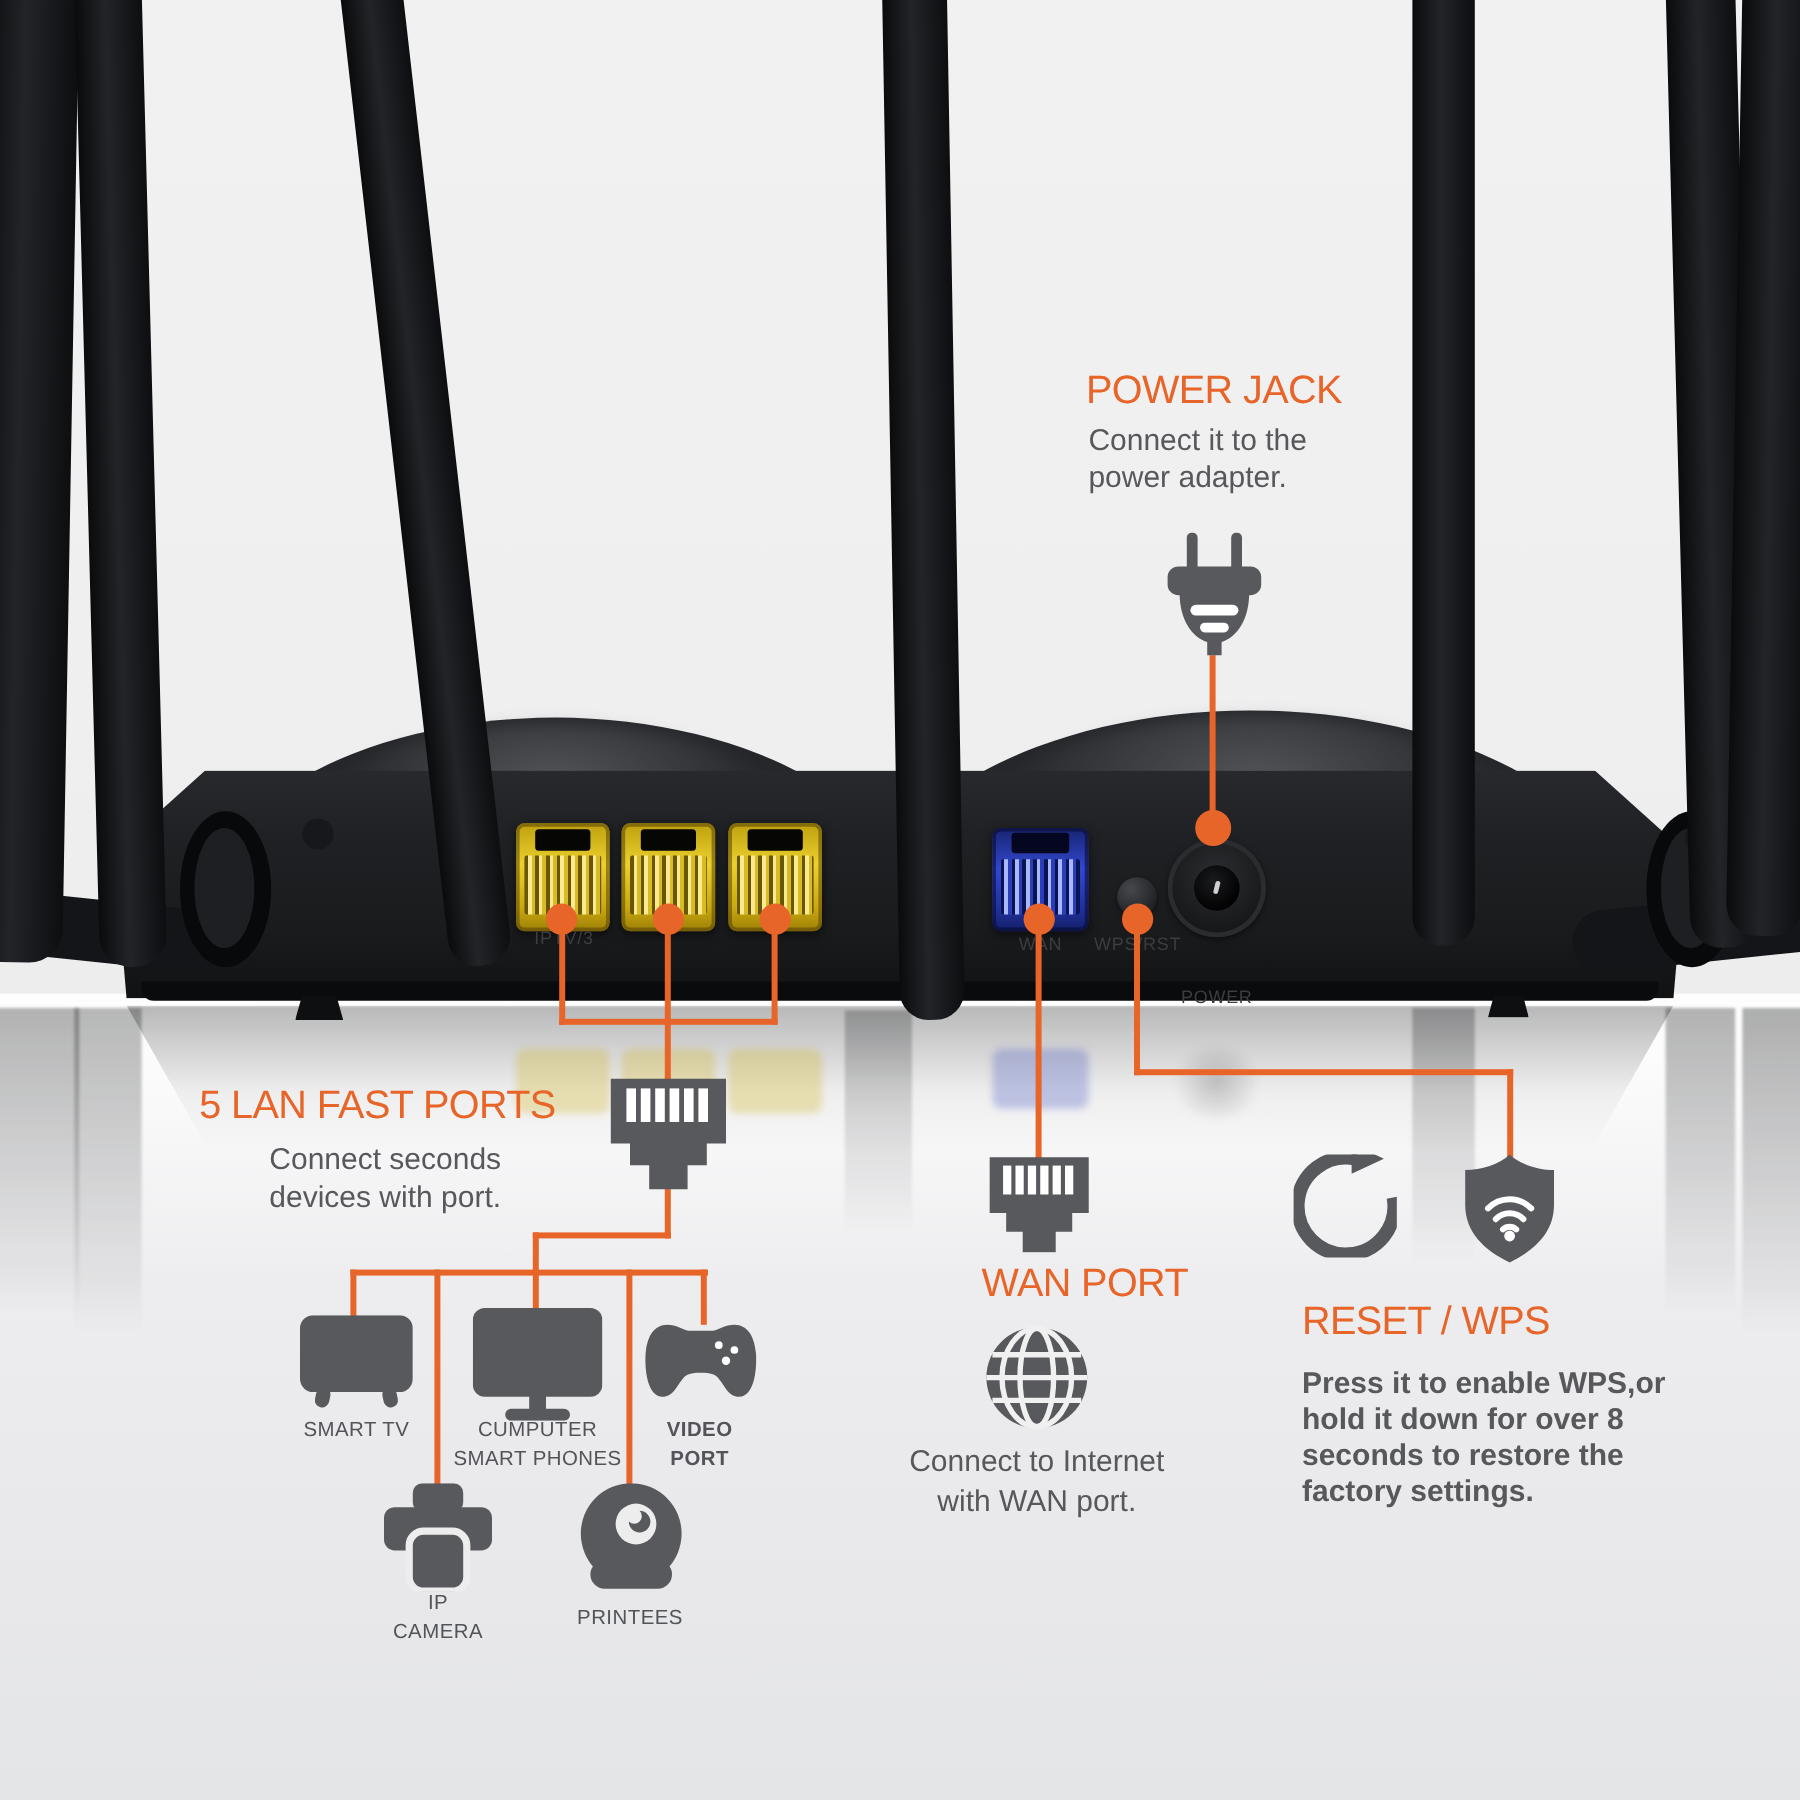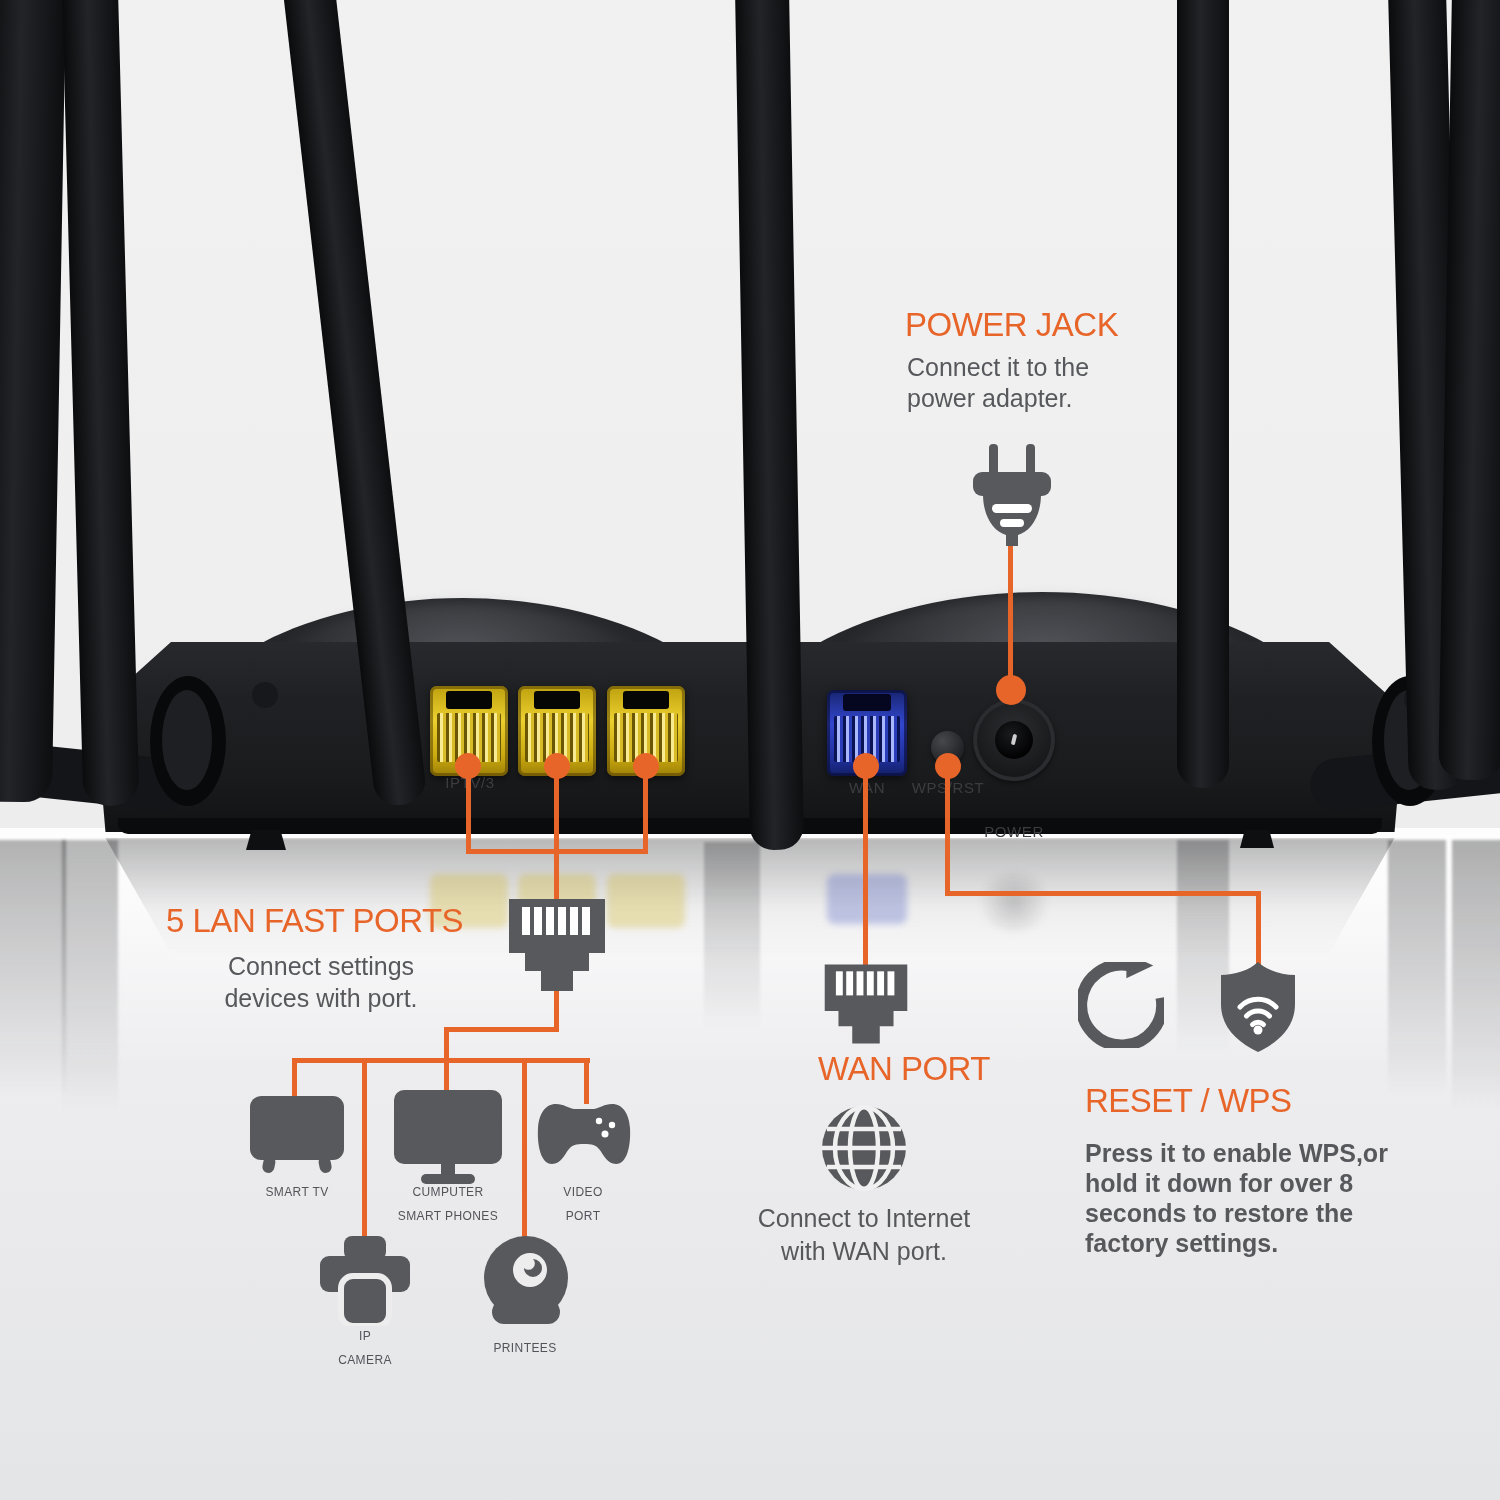--- a/index.html
+++ b/index.html
@@ -38,21 +38,21 @@
   .rj45.blue .pins{background:repeating-linear-gradient(90deg,#0a1354 0 3px,#a9b7fd 3px 6px,#2b3db8 6px 9px);}
   .wps-btn{position:absolute;border-radius:50%;background:radial-gradient(circle at 35% 30%,#47484c,#222326 70%);
            box-shadow:0 2px 4px rgba(0,0,0,.5);}
   .pj-outer{position:absolute;border-radius:50%;background:radial-gradient(circle at 50% 38%,#2d2e31,#17181a 68%);
             box-shadow:inset 0 0 0 4px #2b2c2f,0 2px 5px rgba(0,0,0,.5);}
   .pj-inner{position:absolute;border-radius:50%;background:radial-gradient(circle at 42% 35%,#1a1b1d,#020203 70%);}
   .pj-pin{position:absolute;width:4px;height:11px;background:#cfcfd2;border-radius:2px;transform:rotate(14deg);}
   
   .title{position:absolute;font-weight:400;font-size:33px;letter-spacing:-.5px;color:var(--accent,#e8652a);white-space:nowrap;}
   .desc{position:absolute;font-size:25px;line-height:31px;color:#57585c;}
-  .dlabel{position:absolute;font-size:12px;line-height:24px;color:#53545a;text-align:center;letter-spacing:.4px;}
+  .dlabel{position:absolute;font-size:17px;line-height:24px;color:#53545a;text-align:center;letter-spacing:.4px;}
   .plabel{position:absolute;font-size:15px;color:#3c3d41;letter-spacing:.6px;text-align:center;white-space:nowrap;}
   .icon{position:absolute;color:#58595c;}
   
   .refl{position:absolute;filter:blur(1.5px);}
   .surface{position:absolute;left:0;top:835px;width:1500px;height:665px;
            background:linear-gradient(180deg,#f7f7f8 0%,#efeff1 22%,#e9e9eb 65%,#e4e5e7 100%);}
   .glow{position:absolute;left:0;top:828px;width:1500px;height:240px;
         background:linear-gradient(180deg,rgba(255,255,255,.9),rgba(255,255,255,0));}
 </style>
 </head>
@@ -251,21 +251,21 @@
   </svg>
 
   <div class="title" style="left:905px;top:306px;">POWER JACK</div>
   <div class="desc" style="left:907px;top:352px;">
     <div>Connect it to the</div>
     <div>power adapter.</div>
   </div>
 
   <div class="title" style="left:166px;top:902px;">5 LAN FAST PORTS</div>
   <div class="desc" style="left:176px;top:950px;width:290px;text-align:center;line-height:32px;">
-    <div>Connect settings</div>
+    <div>Connect seconds</div>
     <div>devices with port.</div>
   </div>
 
   <div class="title" style="left:784px;top:1050px;width:240px;text-align:center;">WAN PORT</div>
   <div class="desc" style="left:732px;top:1202px;width:264px;text-align:center;line-height:33px;">
     <div>Connect to Internet</div>
     <div>with WAN port.</div>
   </div>
 
   <div class="title" style="left:1085px;top:1082px;">RESET / WPS</div>
@@ -276,21 +276,21 @@
     <div>factory settings.</div>
   </div>
 
   <div class="dlabel" style="left:227px;top:1180px;width:140px;">
     <div>SMART TV</div>
   </div>
   <div class="dlabel" style="left:366px;top:1180px;width:164px;">
     <div>CUMPUTER</div>
     <div>SMART PHONES</div>
   </div>
-  <div class="dlabel" style="left:525px;top:1180px;width:116px;">
+  <div class="dlabel" style="left:525px;top:1180px;width:116px;font-weight:bold;">
     <div>VIDEO</div>
     <div>PORT</div>
   </div>
   <div class="dlabel" style="left:307px;top:1324px;width:116px;">
     <div>IP</div>
     <div>CAMERA</div>
   </div>
   <div class="dlabel" style="left:453px;top:1336px;width:144px;">
     <div>PRINTEES</div>
   </div>

